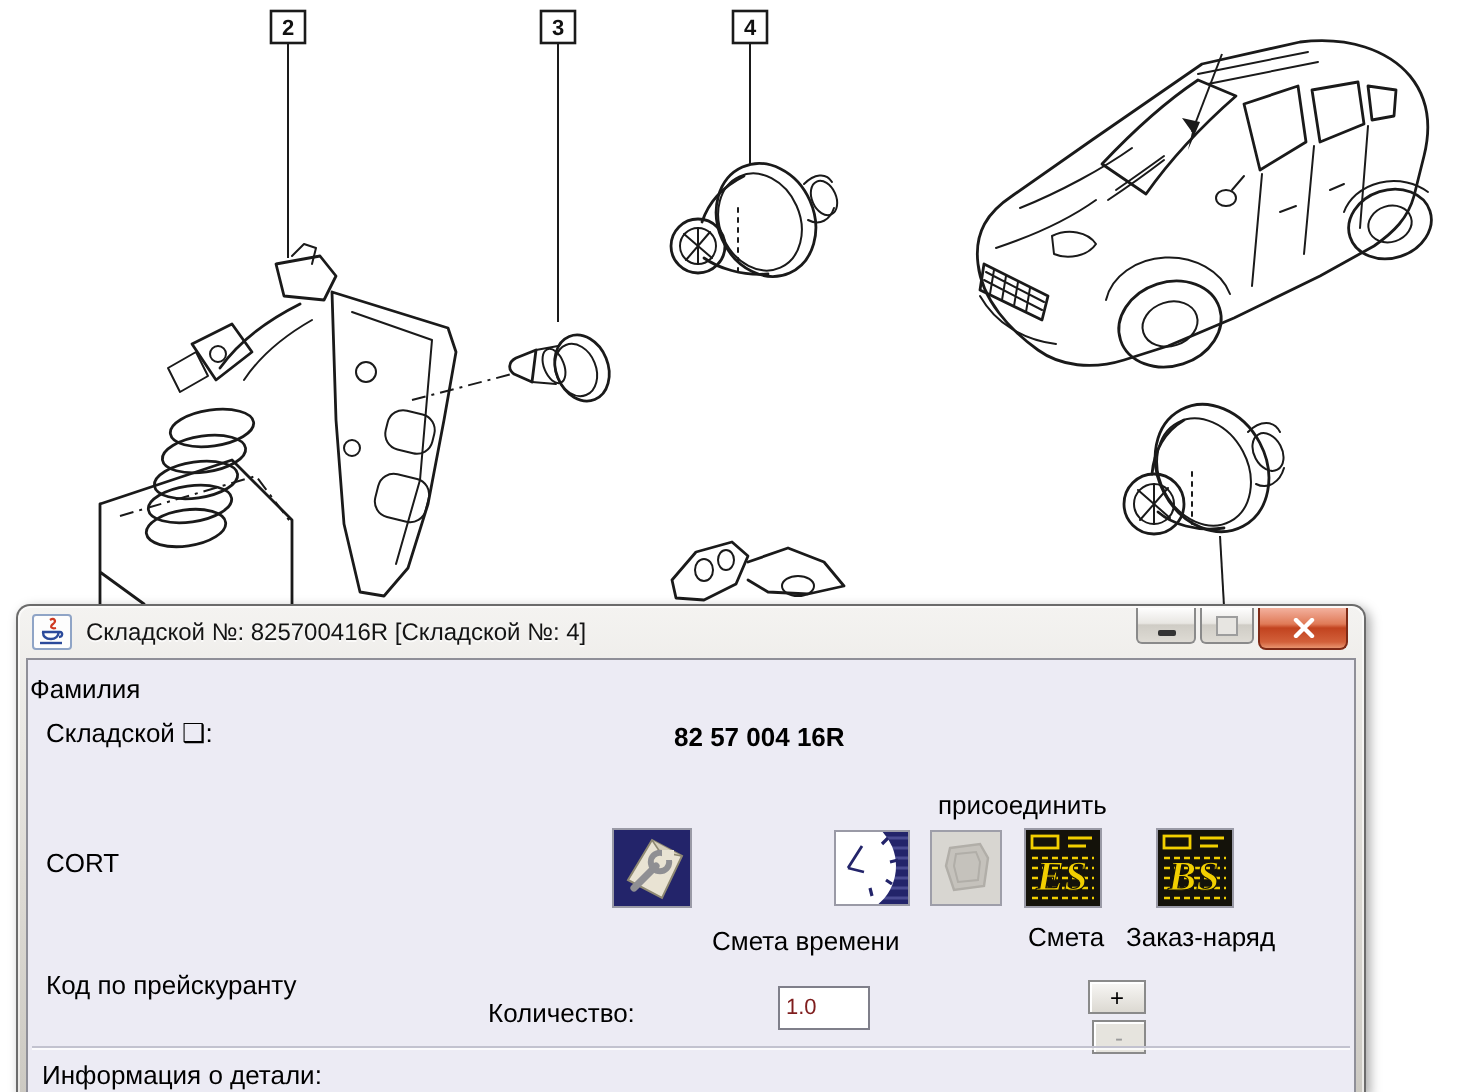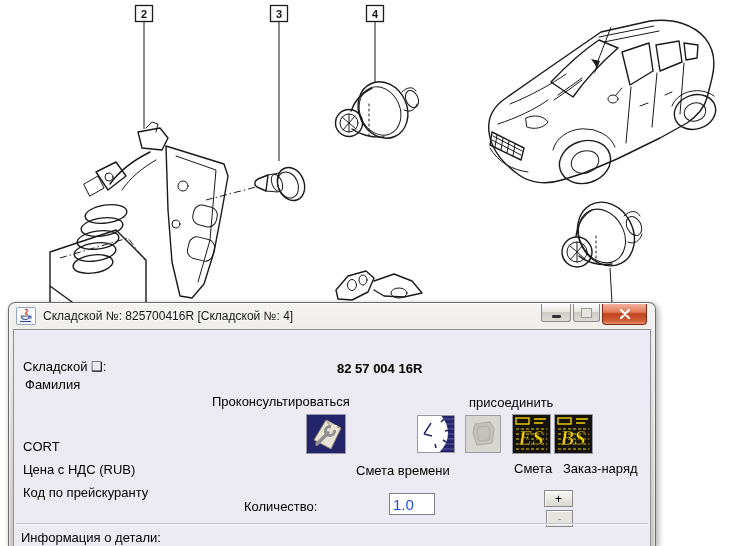--- a/index.html
+++ b/index.html
@@ -18,20 +18,21 @@
   .callout-box{fill:#ffffff;stroke:#1a1a1a;stroke-width:1.3;}
   .callout-num{font-family:"Liberation Sans",sans-serif;font-size:11px;font-weight:bold;fill:#111;}
 
   
   .win{
     position:absolute;left:8px;top:302px;width:646px;height:244px;
     border:1px solid #6b6b6b;border-bottom:none;
     border-radius:7px 7px 0 0;
     background:linear-gradient(#f4f3f1,#dedbd5 55%,#ccc9c2);
     box-shadow:inset 0 0 0 1px rgba(255,255,255,.6), 2px 2px 6px rgba(0,0,0,.35);
+    padding-left:27px;
   }
   .titlebar{
     position:absolute;left:0;top:0;right:0;height:25px;
     display:flex;align-items:center;
     padding-left:7px;box-sizing:border-box;
   }
   .app-icon{
     width:18px;height:16px;background:#fdfdfd;border:1px solid #8fa4c6;border-radius:2px;
     display:inline-block;flex:0 0 auto;
   }
@@ -65,21 +66,21 @@
   .val-bold{font-weight:bold;}
   .icon-btn{
     position:absolute;padding:0;border:1px solid #9a9aa6;background:#eab308;
     box-shadow:1px 1px 0 rgba(255,255,255,.8) inset;cursor:pointer;line-height:0;text-decoration:underline;
   }
   .icon-btn svg{display:block;}
   .icon-btn.disabled{opacity:.95;cursor:default;}
   .qty-input{
     position:absolute;left:375px;top:163px;width:38px;height:18px;
     border:1px solid #7f7f8a;font-family:"Liberation Sans",sans-serif;
-    font-size:15px;padding:1px 3px;background:#fff;color:#1d4ed8;
+    font-size:11px;padding:1px 3px;background:#fff;color:#7f1d1d;
   }
   .stepper{
     position:absolute;box-sizing:border-box;text-align:center;
     font-size:12px;font-family:"Liberation Sans",sans-serif;
     border:1px solid #8a8a8a;
     background:linear-gradient(#f8f7f5,#dcd9d2);
     box-shadow:inset 1px 1px 0 #ffffff;color:#000;padding:0;line-height:14px;
   }
   .stepper.plus{left:530px;top:160px;width:29px;height:17px;}
   .stepper.minus{left:532px;top:180px;width:27px;height:17px;color:#9b9b9b;background:#e6e4de;}
@@ -224,29 +225,27 @@
         </span>
       <span class="cap-btn btn-close">
         <svg width="12" height="10" viewBox="0 0 12 10">
           <path d="M2,1 L10,9 M10,1 L2,9" stroke="#ffffff" stroke-width="2.2" stroke-linecap="round"></path>
         </svg>
       </span>
     </span>
   </div>
 
   <div class="content">
-    <span class="lbl" style="left:11px;top:7px;margin-top:40px;">Фамилия</span>
+    <span class="lbl" style="left:1px;top:7px;">Фамилия</span>
     <span class="lbl" style="left:9px;top:29px;">Складской ❑:</span>
     <span class="lbl val-bold" style="left:323px;top:31px;">82 57 004 16R</span>
 
-    <span class="lbl" style="left:198px;top:64px;">Проконсультироваться</span>
     <span class="lbl" style="left:455px;top:65px;">присоединить</span>
 
-    <span class="lbl" style="left:9px;top:109px;">CORT</span>
-    <span class="lbl" style="left:9px;top:132px;">Цена с НДС (RUB)</span>
+    <span class="lbl" style="left:9px;top:94px;">CORT</span>
     <span class="lbl" style="left:9px;top:155px;">Код по прейскуранту</span>
 
     <button class="icon-btn" style="left:292px;top:84px;">
       <svg width="38" height="38" viewBox="0 0 38 38">
         <rect x="0" y="0" width="38" height="38" fill="#23246a"></rect>
         <path d="M7,25 L19,5 L34,13 L24,34 Z" fill="#e9e3d3" stroke="#8e8872" stroke-width="1"></path>
         <path d="M19,5 L23,11 L34,13" fill="#d6cfba" stroke="#8e8872" stroke-width="0.8"></path>
         <path d="M10,29 L21,18" stroke="#8f8f93" stroke-width="3.6" stroke-linecap="round"></path>
         <circle cx="23" cy="16" r="4.6" fill="none" stroke="#8f8f93" stroke-width="3"></circle>
         <rect x="24" y="10" width="6" height="5" fill="#e9e3d3"></rect>
@@ -274,21 +273,21 @@
     <button class="icon-btn" style="left:498px;top:84px;">
       <svg width="37" height="38" viewBox="0 0 37 38">
         <rect x="0" y="0" width="37" height="38" fill="#14120a"></rect>
         <rect x="3" y="3" width="13" height="6" fill="none" stroke="#f2cf00" stroke-width="1.4"></rect>
         <path d="M21,4 h12 M21,8 h9" stroke="#f2cf00" stroke-width="1.4"></path>
         <path d="M3,14 h31 M3,19 h31 M3,24 h31 M3,29 h31 M3,34 h31" stroke="#f2cf00" stroke-width="1.2" stroke-dasharray="3 2"></path>
         <text x="18" y="30" text-anchor="middle" font-family="Liberation Serif, serif" font-style="italic" font-weight="bold" font-size="21" fill="#f2cf00" stroke="#14120a" stroke-width="0.6">ES</text>
       </svg>
     </button>
 
-    <button class="icon-btn" style="left:540px;top:84px;">
+    <button class="icon-btn" style="left:564px;top:84px;">
       <svg width="37" height="38" viewBox="0 0 37 38">
         <rect x="0" y="0" width="37" height="38" fill="#14120a"></rect>
         <rect x="3" y="3" width="13" height="6" fill="none" stroke="#f2cf00" stroke-width="1.4"></rect>
         <path d="M21,4 h12 M21,8 h9" stroke="#f2cf00" stroke-width="1.4"></path>
         <path d="M3,14 h31 M3,19 h31 M3,24 h31 M3,29 h31 M3,34 h31" stroke="#f2cf00" stroke-width="1.2" stroke-dasharray="3 2"></path>
         <text x="18" y="30" text-anchor="middle" font-family="Liberation Serif, serif" font-style="italic" font-weight="bold" font-size="21" fill="#f2cf00" stroke="#14120a" stroke-width="0.6">BS</text>
       </svg>
     </button>
 
     <span class="lbl" style="left:342px;top:133px;">Смета времени</span>

